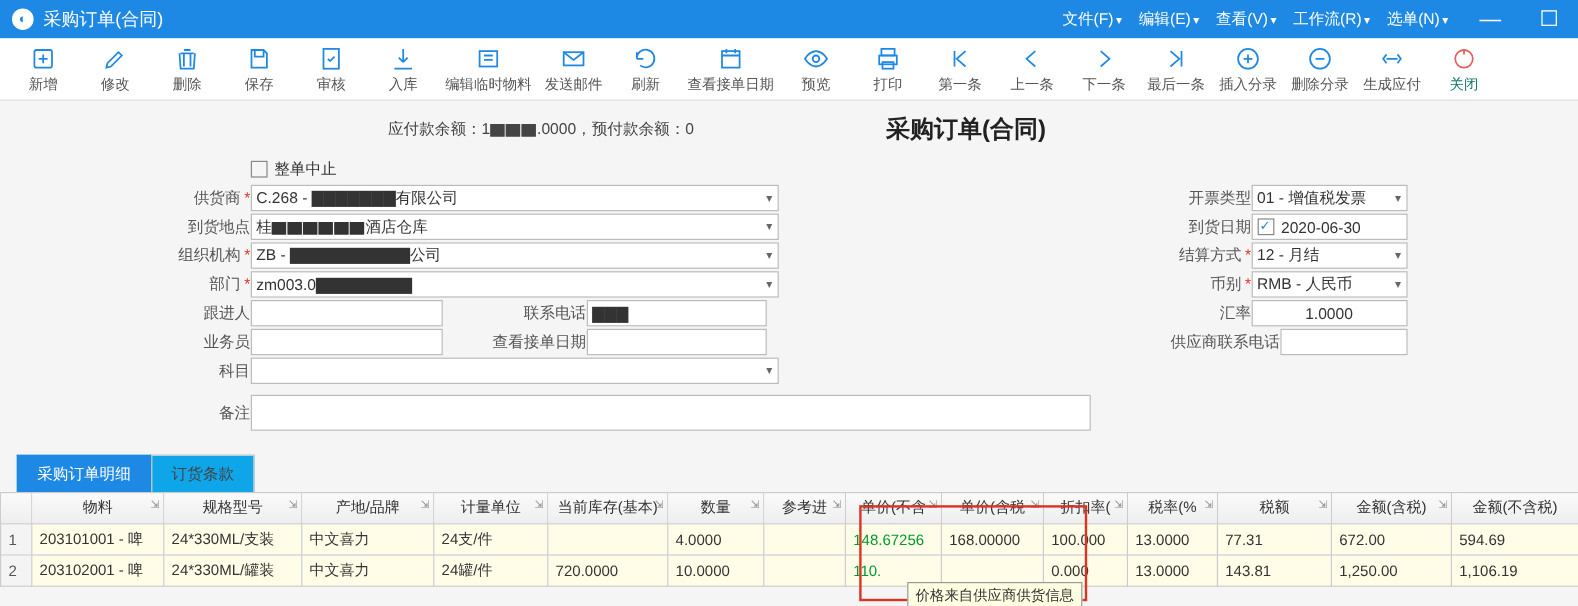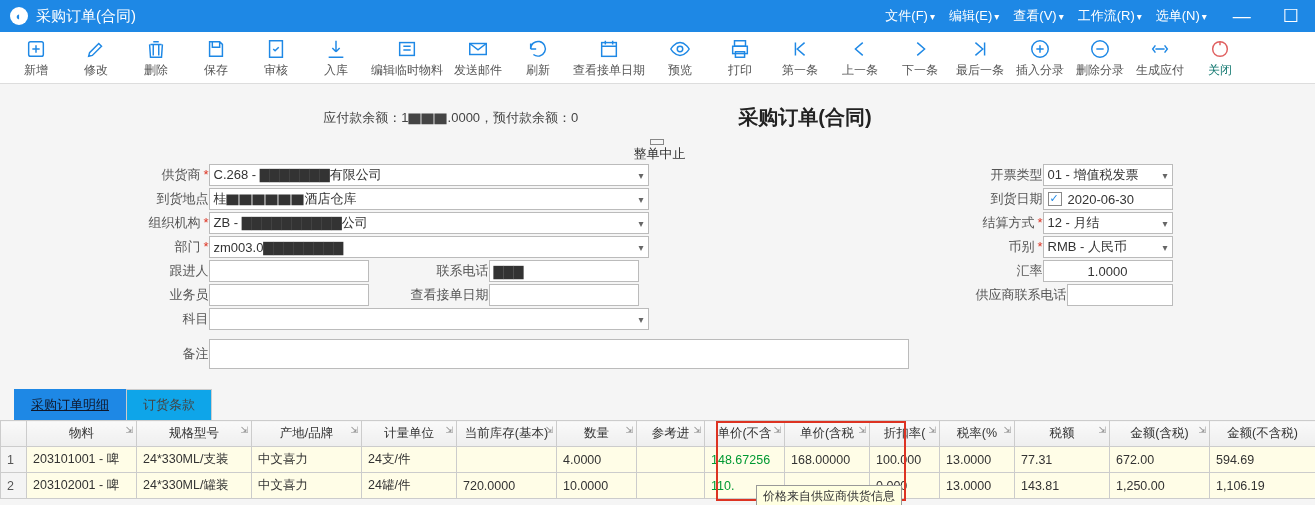--- a/index.html
+++ b/index.html
@@ -14,40 +14,40 @@
 .titlebar .winbtn { margin-left: 20px; font-size: 18px; padding: 0 6px; cursor: pointer; }
 
 .toolbar { background: #fff; border-bottom: 1px solid #ddd; height: 52px; display: flex; align-items: flex-end; padding: 0 6px 4px; gap: 0; }
 .toolbar .tb { width: 60px; display: flex; flex-direction: column; align-items: center; gap: 2px; color: #555; cursor: pointer; font-size: 12px; }
 .toolbar .tb.wide { width: 82px; }
 .toolbar .tb svg { width: 22px; height: 22px; stroke: #1e88e5; fill: none; stroke-width: 1.6; }
 .toolbar .tb.red svg { stroke: #e06060; }
 .toolbar .tb.red { color: #0f766e; }
 
 .content { padding-top: 10px; }
-.pageheader { display: flex; justify-content: center; align-items: center; gap: 40px; margin-bottom: 8px; margin-top: 10px; }
+.pageheader { display: flex; justify-content: center; align-items: center; gap: 40px; margin-bottom: 8px; }
 .pageheader .balances { font-size: 13px; color: #444; position: relative; left: -120px; }
 .pageheader h2 { font-size: 20px; font-weight: 700; color: #222; }
 
 .form-area { width: 1030px; margin: 0 auto; }
 .form-row { display: flex; align-items: center; height: 24px; margin-bottom: 0; }
 .lbl { width: 62px; text-align: right; color: #555; font-size: 13px; }
 .req::after { content: "*"; color: #d32; margin-left: 3px; }
 .fld { height: 22px; border: 1px solid #bbb; background: #fff; padding: 0 4px; font-size: 13px; color: #333; display: flex; align-items: center; }
 .drop::after { content: "▾"; color: #666; margin-left: auto; font-size: 10px; }
 .spacer { flex: 1; }
 .chk { width: 14px; height: 14px; border: 1px solid #888; margin-right: 6px; display:inline-block; vertical-align:middle; }
 .chk.on::after { content: "✓"; color:#1e88e5; font-size:11px; position:relative; top:-3px; left:1px; }
 
-.col1 { margin-left: 4px; flex-direction: column; }
+.col1 { margin-left: 4px; }
 .col1 .lbl { width: 62px; }
 
 .tabs { display: flex; margin-top: 18px; margin-left: 14px; }
 .tab { padding: 6px 16px; font-size: 13px; background: #0ea5e9; border: 1px solid #ccc; border-bottom: none; cursor: pointer; color: #444; }
-.tab.active { background: #1e88e5; color: #0f172a; border-color: #1e88e5; text-decoration: underline; }
+.tab.active { background: #1e88e5; color: #ffffff; border-color: #1e88e5; }
 
 .grid { width: 100%; border-collapse: collapse; table-layout: fixed; background: #fff; }
 .grid th, .grid td { border: 1px solid #ccc; padding: 4px 6px; font-size: 12.5px; height: 24px; overflow: hidden; white-space: nowrap; text-overflow: ellipsis; }
 .grid th { background: linear-gradient(#fafafa,#eee); color: #333; font-weight: 400; position: relative; text-align: center; }
 .grid th .pin { position: absolute; right: 3px; top: 4px; font-size: 9px; color: #888; }
 .grid td { background: #fffde7; }
 .grid td.num { }
 .grid td.rownum { background: #f4f4f4; text-align: left; width: 24px; color:#555; }
 .hl { color: #009933; }
 .redbox { position: absolute; border: 2px solid #d32; pointer-events: none; }

